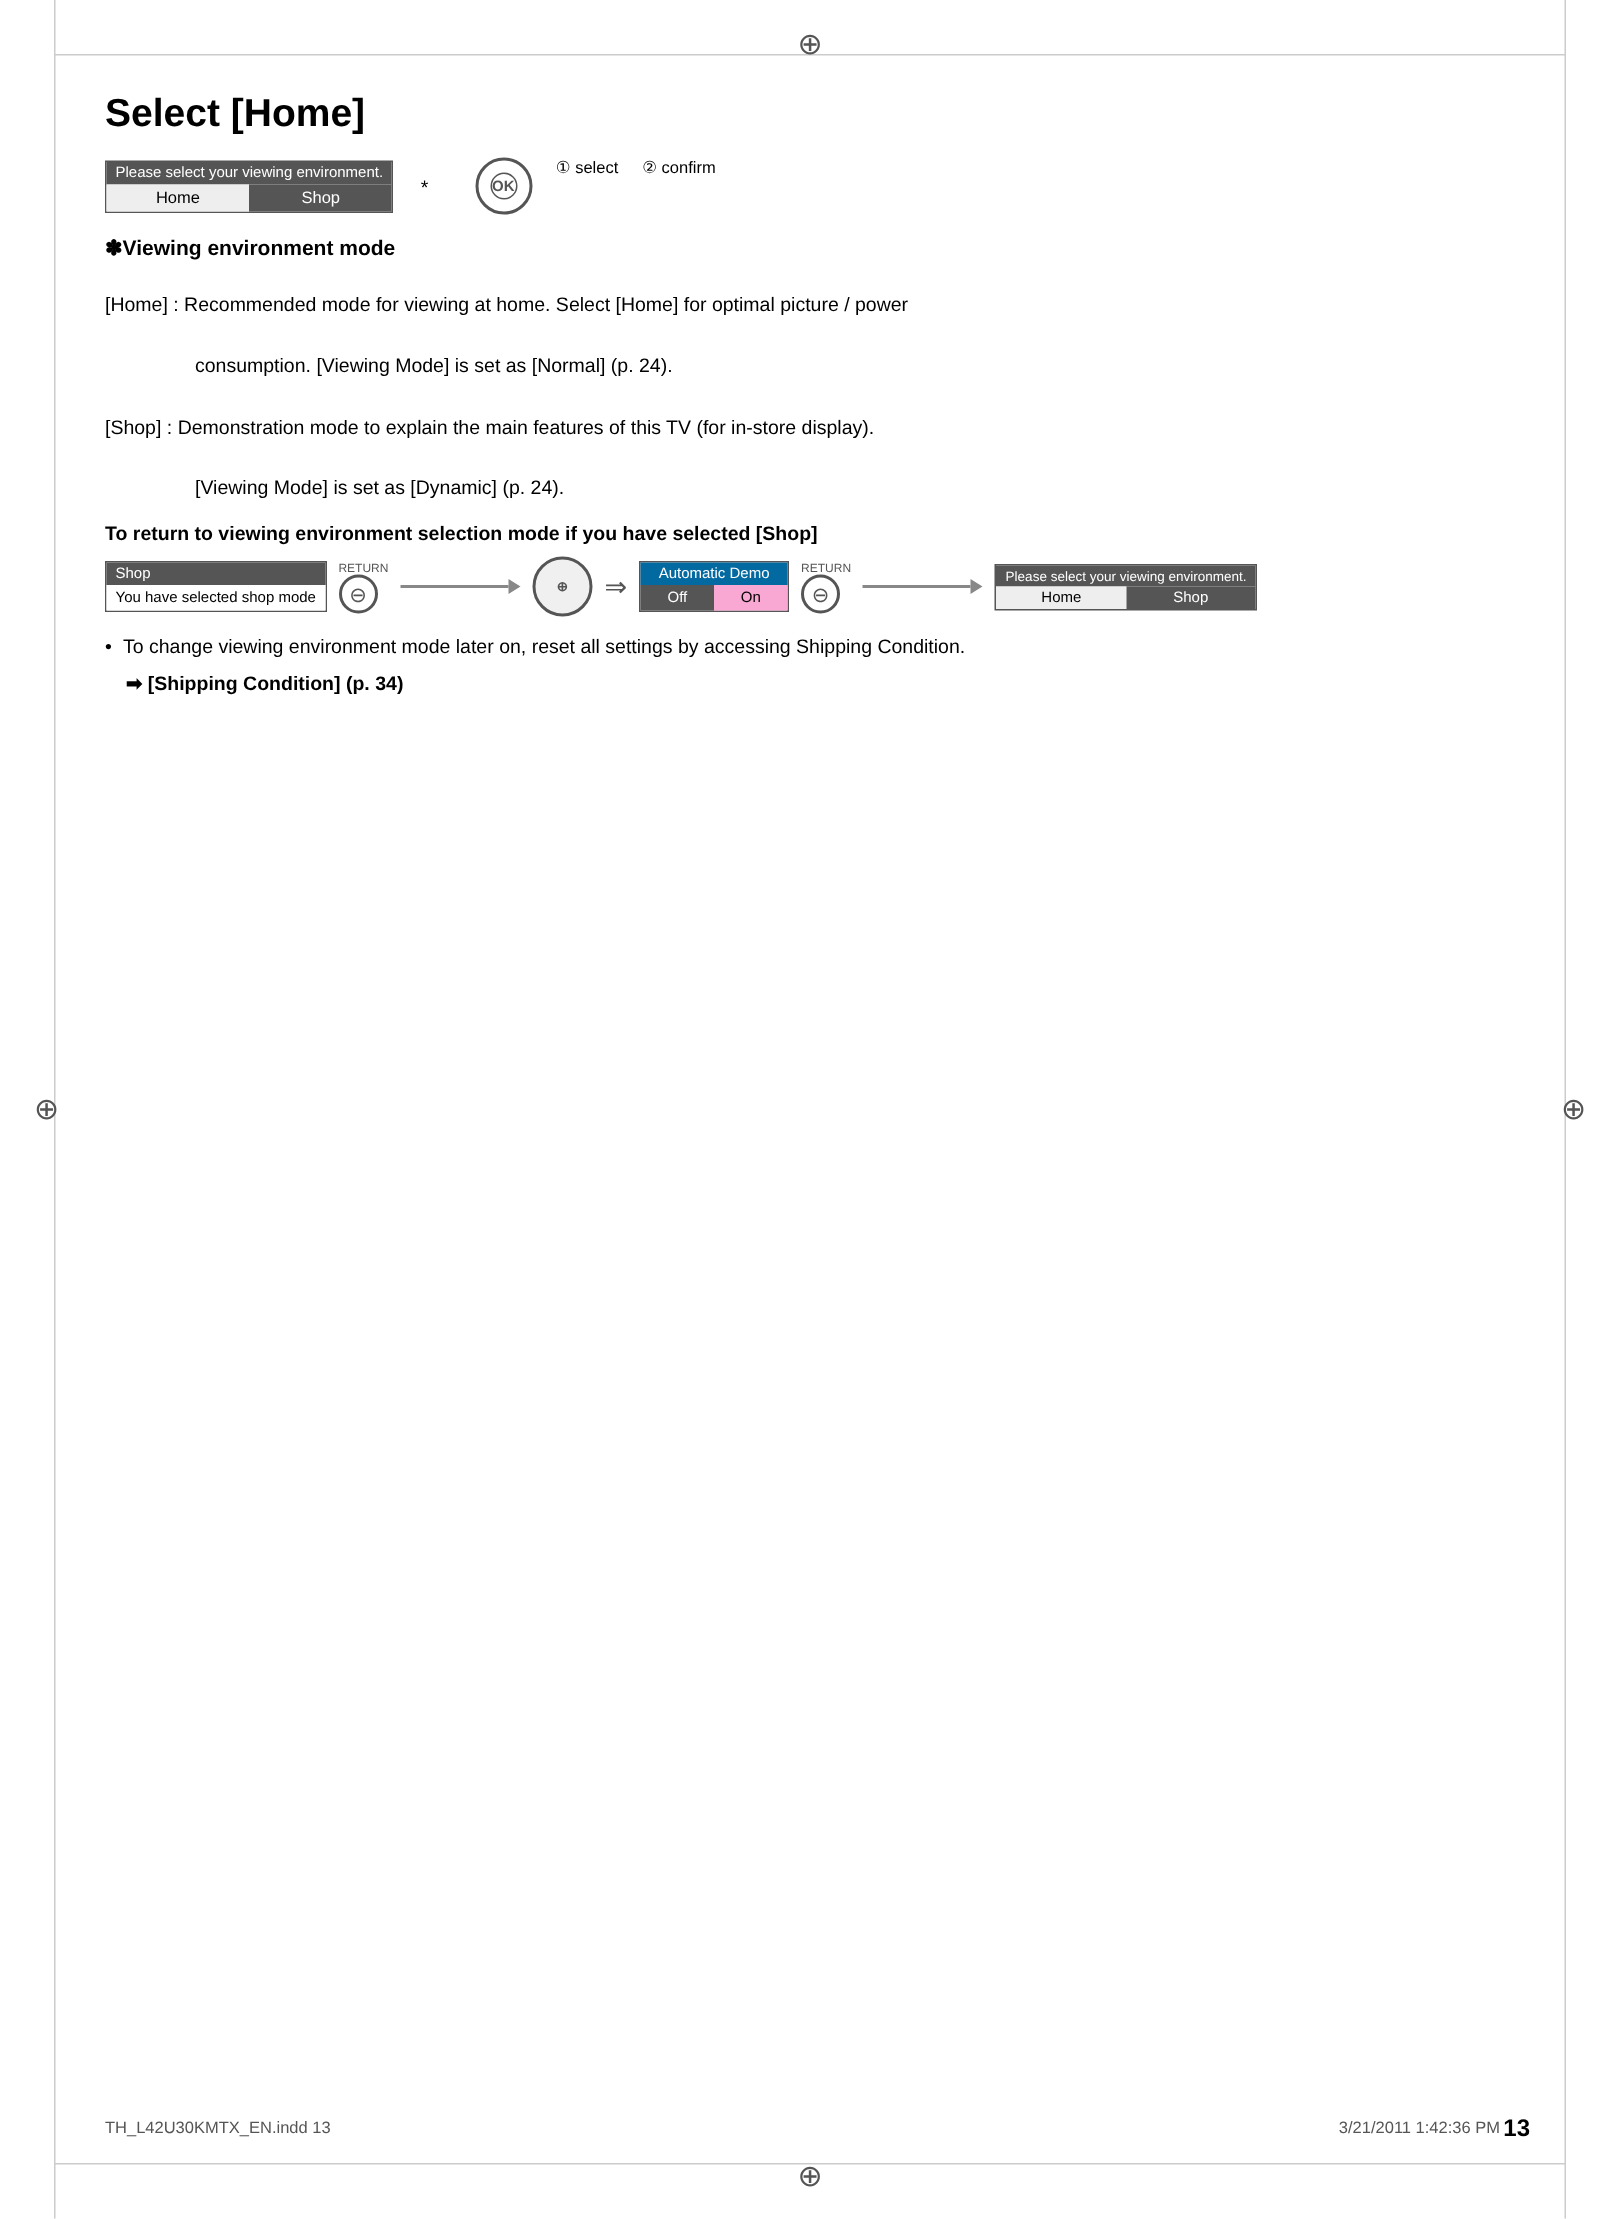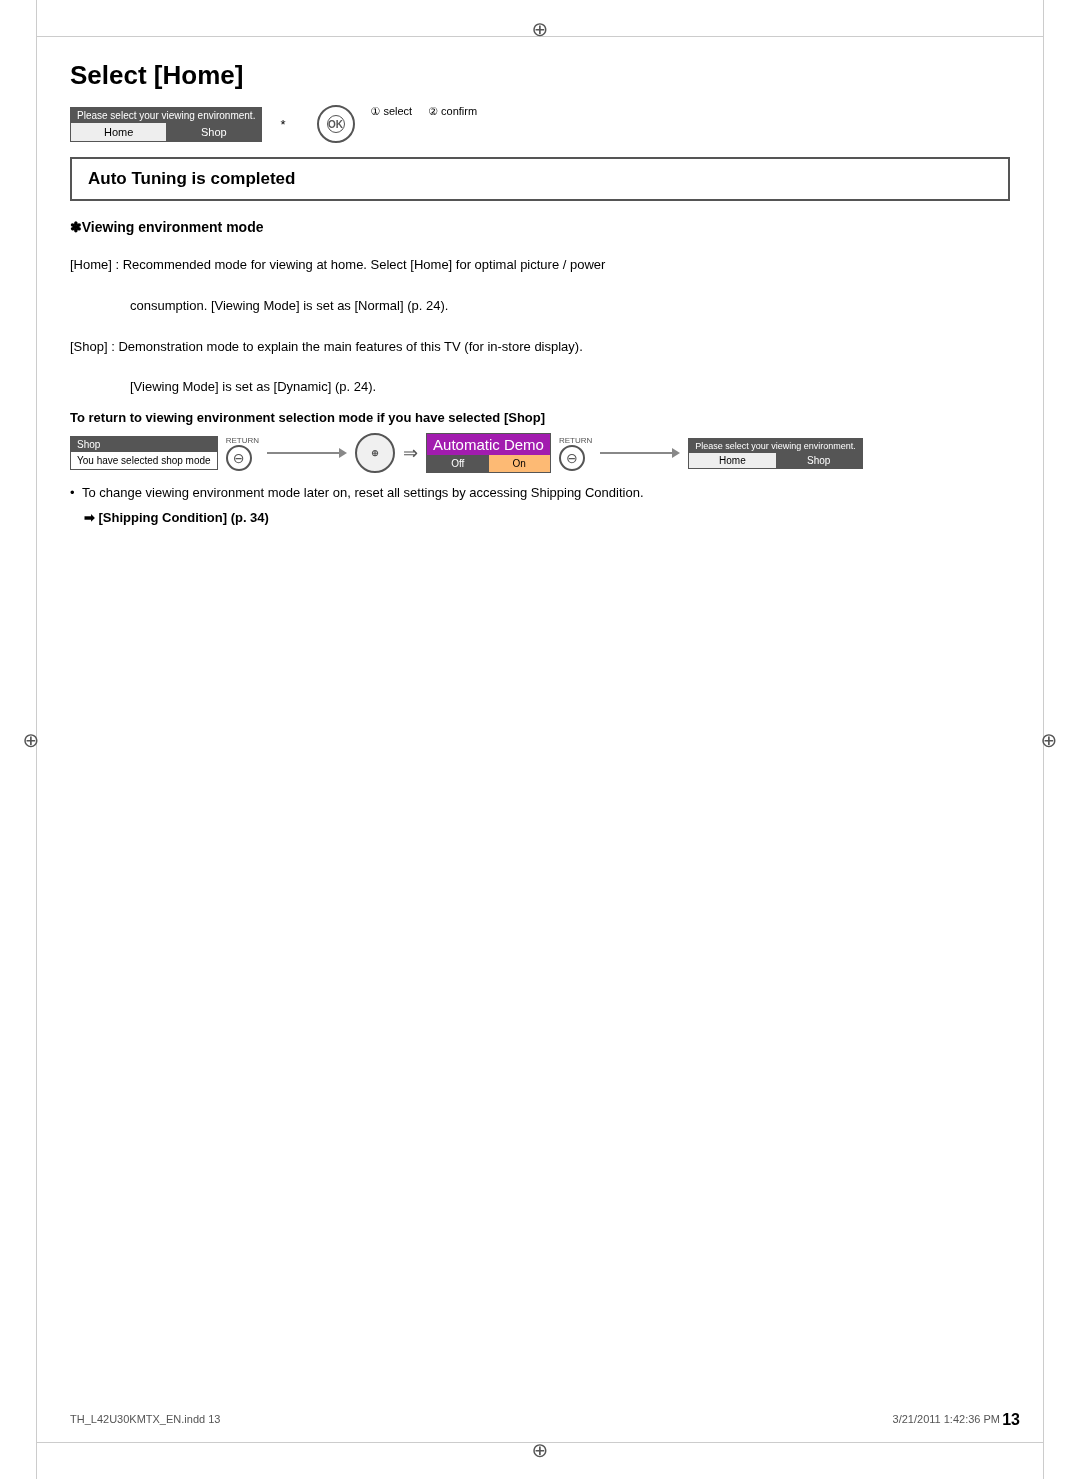--- a/index.html
+++ b/index.html
@@ -325,35 +325,35 @@
 
     
     .auto-demo-widget {
       display: inline-flex;
       flex-direction: column;
       border: 1.5px solid #555;
       font-size: 10px;
       min-width: 100px;
     }
     .auto-demo-label {
-      background: #a21caf;
+      background: #0369a1;
       color: #fff;
       padding: 2px 6px;
-      font-size: 15px;
+      font-size: 10px;
       text-align: center;
     }
     .auto-demo-options {
       display: flex;
     }
     .auto-demo-option {
       flex: 1;
       padding: 3px 8px;
       text-align: center;
       font-size: 10px;
-      background: #fdba74;
+      background: #f9a8d4;
     }
     .auto-demo-option.selected {
       background: #555;
       color: #fff;
     }
 
     
     .env-select-small {
       display: inline-flex;
       flex-direction: column;
@@ -433,21 +433,20 @@
     <div class="ok-circle-container">
       <div class="ok-circle">
         <span style="font-size:10px;font-weight:bold;z-index:1;">OK</span>
       </div>
       <span class="step-label">① select</span>
       <span class="step-label">② confirm</span>
     </div>
   </div>
 
   
-  <div class="banner">Auto Tuning is completed</div>
 
   
   <div class="section-title">✽Viewing environment mode</div>
 
   <p class="body-text">[Home] : Recommended mode for viewing at home. Select [Home] for optimal picture / power</p>
   <p class="body-text indent">consumption. [Viewing Mode] is set as [Normal] (p. 24).</p>
   <p class="body-text">[Shop]  : Demonstration mode to explain the main features of this TV (for in-store display).</p>
   <p class="body-text indent">[Viewing Mode] is set as [Dynamic] (p. 24).</p>
 
   

